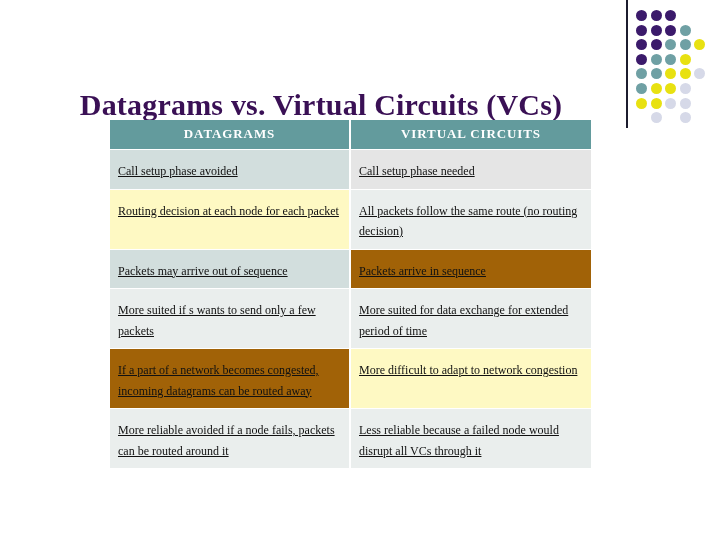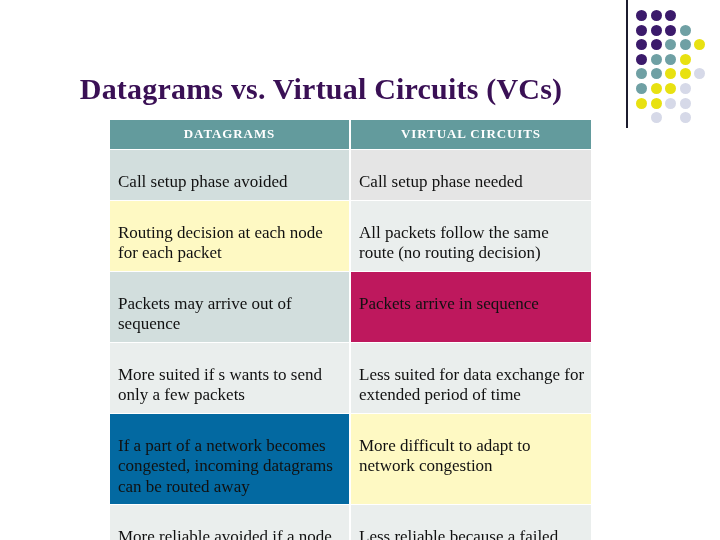--- a/index.html
+++ b/index.html
@@ -75,25 +75,26 @@
     font-family: "Liberation Serif", "DejaVu Serif", serif;
     font-weight: bold;
     font-size: 13px;
     letter-spacing: 0.9px;
     text-align: center;
     padding: 6px 4px 7px 4px;
     vertical-align: middle;
   }
   table.cmp td {
     font-family: "Liberation Serif", "DejaVu Serif", serif;
-    font-size: 17px;
+    font-size: 12px;
     line-height: 20.5px;
     color: #111111;
-    padding: 22px 6px 7px 8px;
+    padding: 11px 6px 7px 8px;
     vertical-align: top;
+    text-decoration: underline;
   }
   table.cmp tr.alt-a td { background: #d2dedd; }
   table.cmp tr.alt-b td { background: #eaeeed; }
   col.c1 { width: 239px; }
   col.c2 { width: 240px; }
 </style>
 </head>
 <body>
 
 <div id="slide" style="background: rgb(255, 255, 255);">
@@ -128,21 +129,21 @@
         <div class="dot" style="left: 43.8px; top: 73px; background: rgb(214, 217, 232);"></div>
         <div class="dot" style="left: 0px; top: 87.6px; background: rgb(232, 225, 17);"></div>
         <div class="dot" style="left: 14.6px; top: 87.6px; background: rgb(232, 225, 17);"></div>
         <div class="dot" style="left: 29.2px; top: 87.6px; background: rgb(214, 217, 232);"></div>
         <div class="dot" style="left: 43.8px; top: 87.6px; background: rgb(214, 217, 232);"></div>
         <div class="dot" style="left: 14.6px; top: 102.2px; background: rgb(214, 217, 232);"></div>
         <div class="dot" style="left: 43.8px; top: 102.2px; background: rgb(214, 217, 232);"></div>
       </div>
   </div>
 
-  <div id="title" style="color: rgb(58, 16, 85);">Datagrams vs. Virtual Circuits (VCs)</div>
+  <div id="title" style="color: rgb(58, 16, 85); margin-top: 16px;">Datagrams vs. Virtual Circuits (VCs)</div>
 
   <div id="table-wrap">
     <table class="cmp">
       <colgroup>
         <col class="c1">
         <col class="c2">
       </colgroup>
       <thead>
         <tr>
           <th style="background: rgb(99, 155, 157); color: rgb(255, 255, 255);">DATAGRAMS</th>
@@ -153,28 +154,28 @@
           <tr class="alt-a">
             <td style="background: rgb(210, 222, 221);">Call setup phase avoided</td>
             <td style="background: #e5e5e5;">Call setup phase needed</td>
           </tr>
           <tr class="alt-b">
             <td style="background: #fef9c3;">Routing decision at each node for each packet</td>
             <td style="background: rgb(234, 238, 237);">All packets follow the same route (no routing decision)</td>
           </tr>
           <tr class="alt-a">
             <td style="background: rgb(210, 222, 221);">Packets may arrive out of sequence</td>
-            <td style="background: #be185d;">Packets arrive in sequence</td>
+            <td style="background: #a16207;">Packets arrive in sequence</td>
           </tr>
           <tr class="alt-b">
             <td style="background: rgb(234, 238, 237);">More suited if s wants to send only a few packets</td>
-            <td style="background: rgb(234, 238, 237);">Less suited for data exchange for extended period of time</td>
+            <td style="background: rgb(234, 238, 237);">More suited for data exchange for extended period of time</td>
           </tr>
           <tr class="alt-a">
-            <td style="background: #0369a1;">If a part of a network becomes congested, incoming datagrams can be routed away</td>
+            <td style="background: #a16207;">If a part of a network becomes congested, incoming datagrams can be routed away</td>
             <td style="background: #fef9c3;">More difficult to adapt to network congestion</td>
           </tr>
           <tr class="alt-b">
             <td style="background: rgb(234, 238, 237);">More reliable avoided if a node fails, packets can be routed around it</td>
             <td style="background: rgb(234, 238, 237); margin-top: 13px;">Less reliable because a failed node would disrupt all VCs through it</td>
           </tr>
         </tbody>
     </table>
   </div>
 

